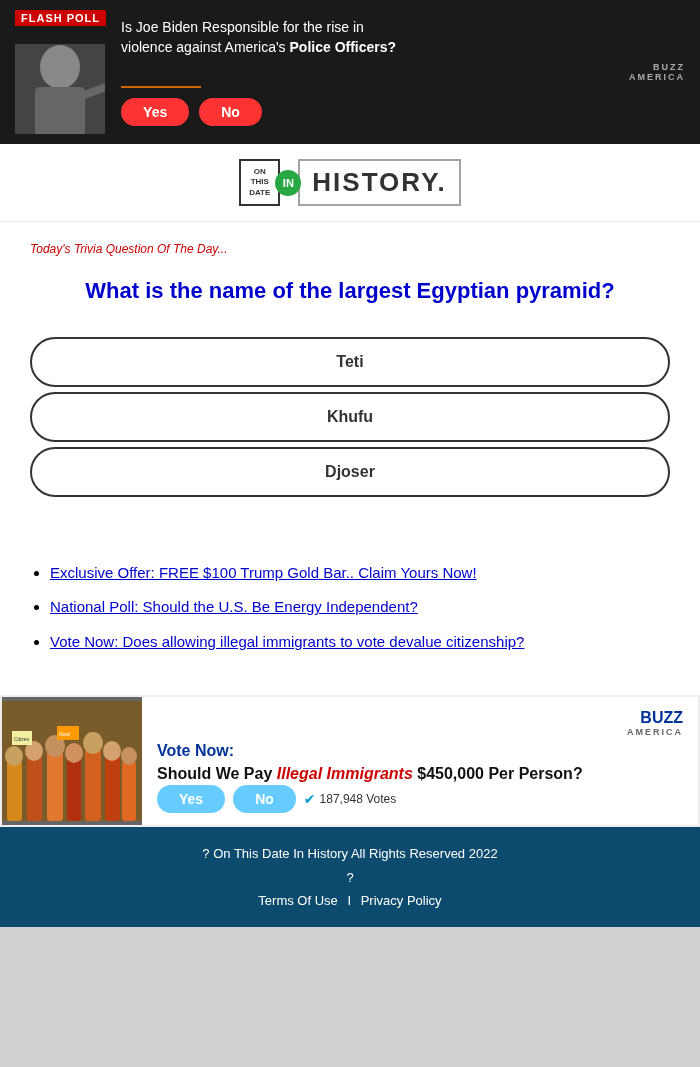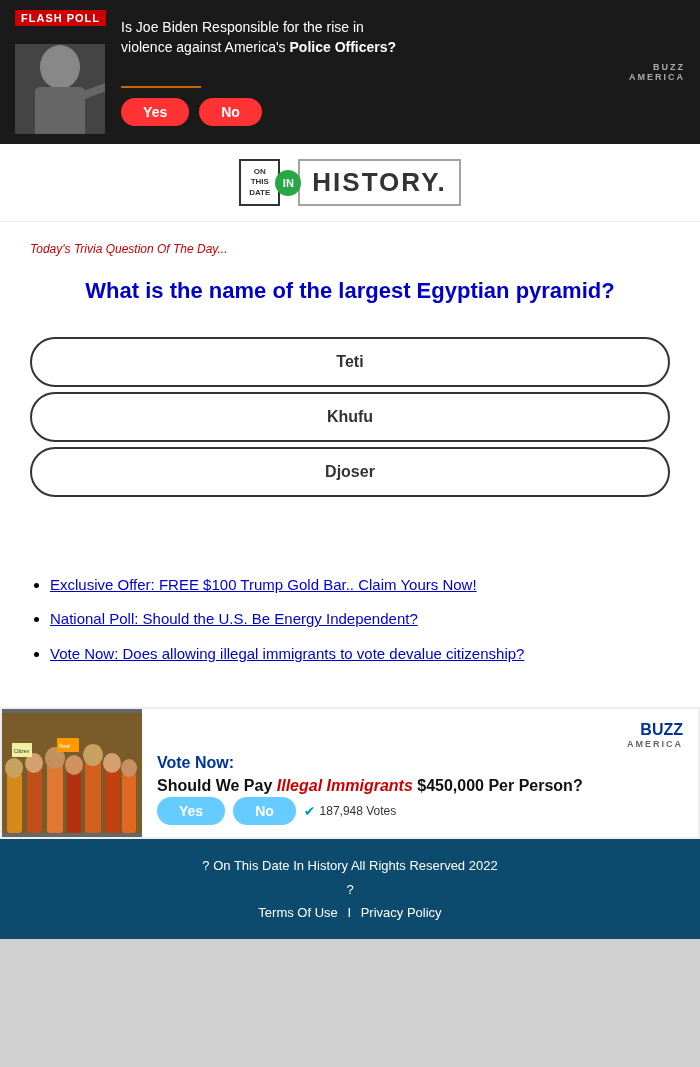--- a/index.html
+++ b/index.html
@@ -202,21 +202,20 @@
       color: #333;
     }
 
     
     .links-section {
       padding: 0 30px 30px;
     }
     .links-list {
       list-style: disc;
       padding-left: 20px;
-      margin-top: 12px;
     }
     .links-list li {
       margin-bottom: 12px;
     }
     .links-list li a {
       color: #0000cc;
       text-decoration: underline;
       font-size: 15px;
       line-height: 1.5;
     }

